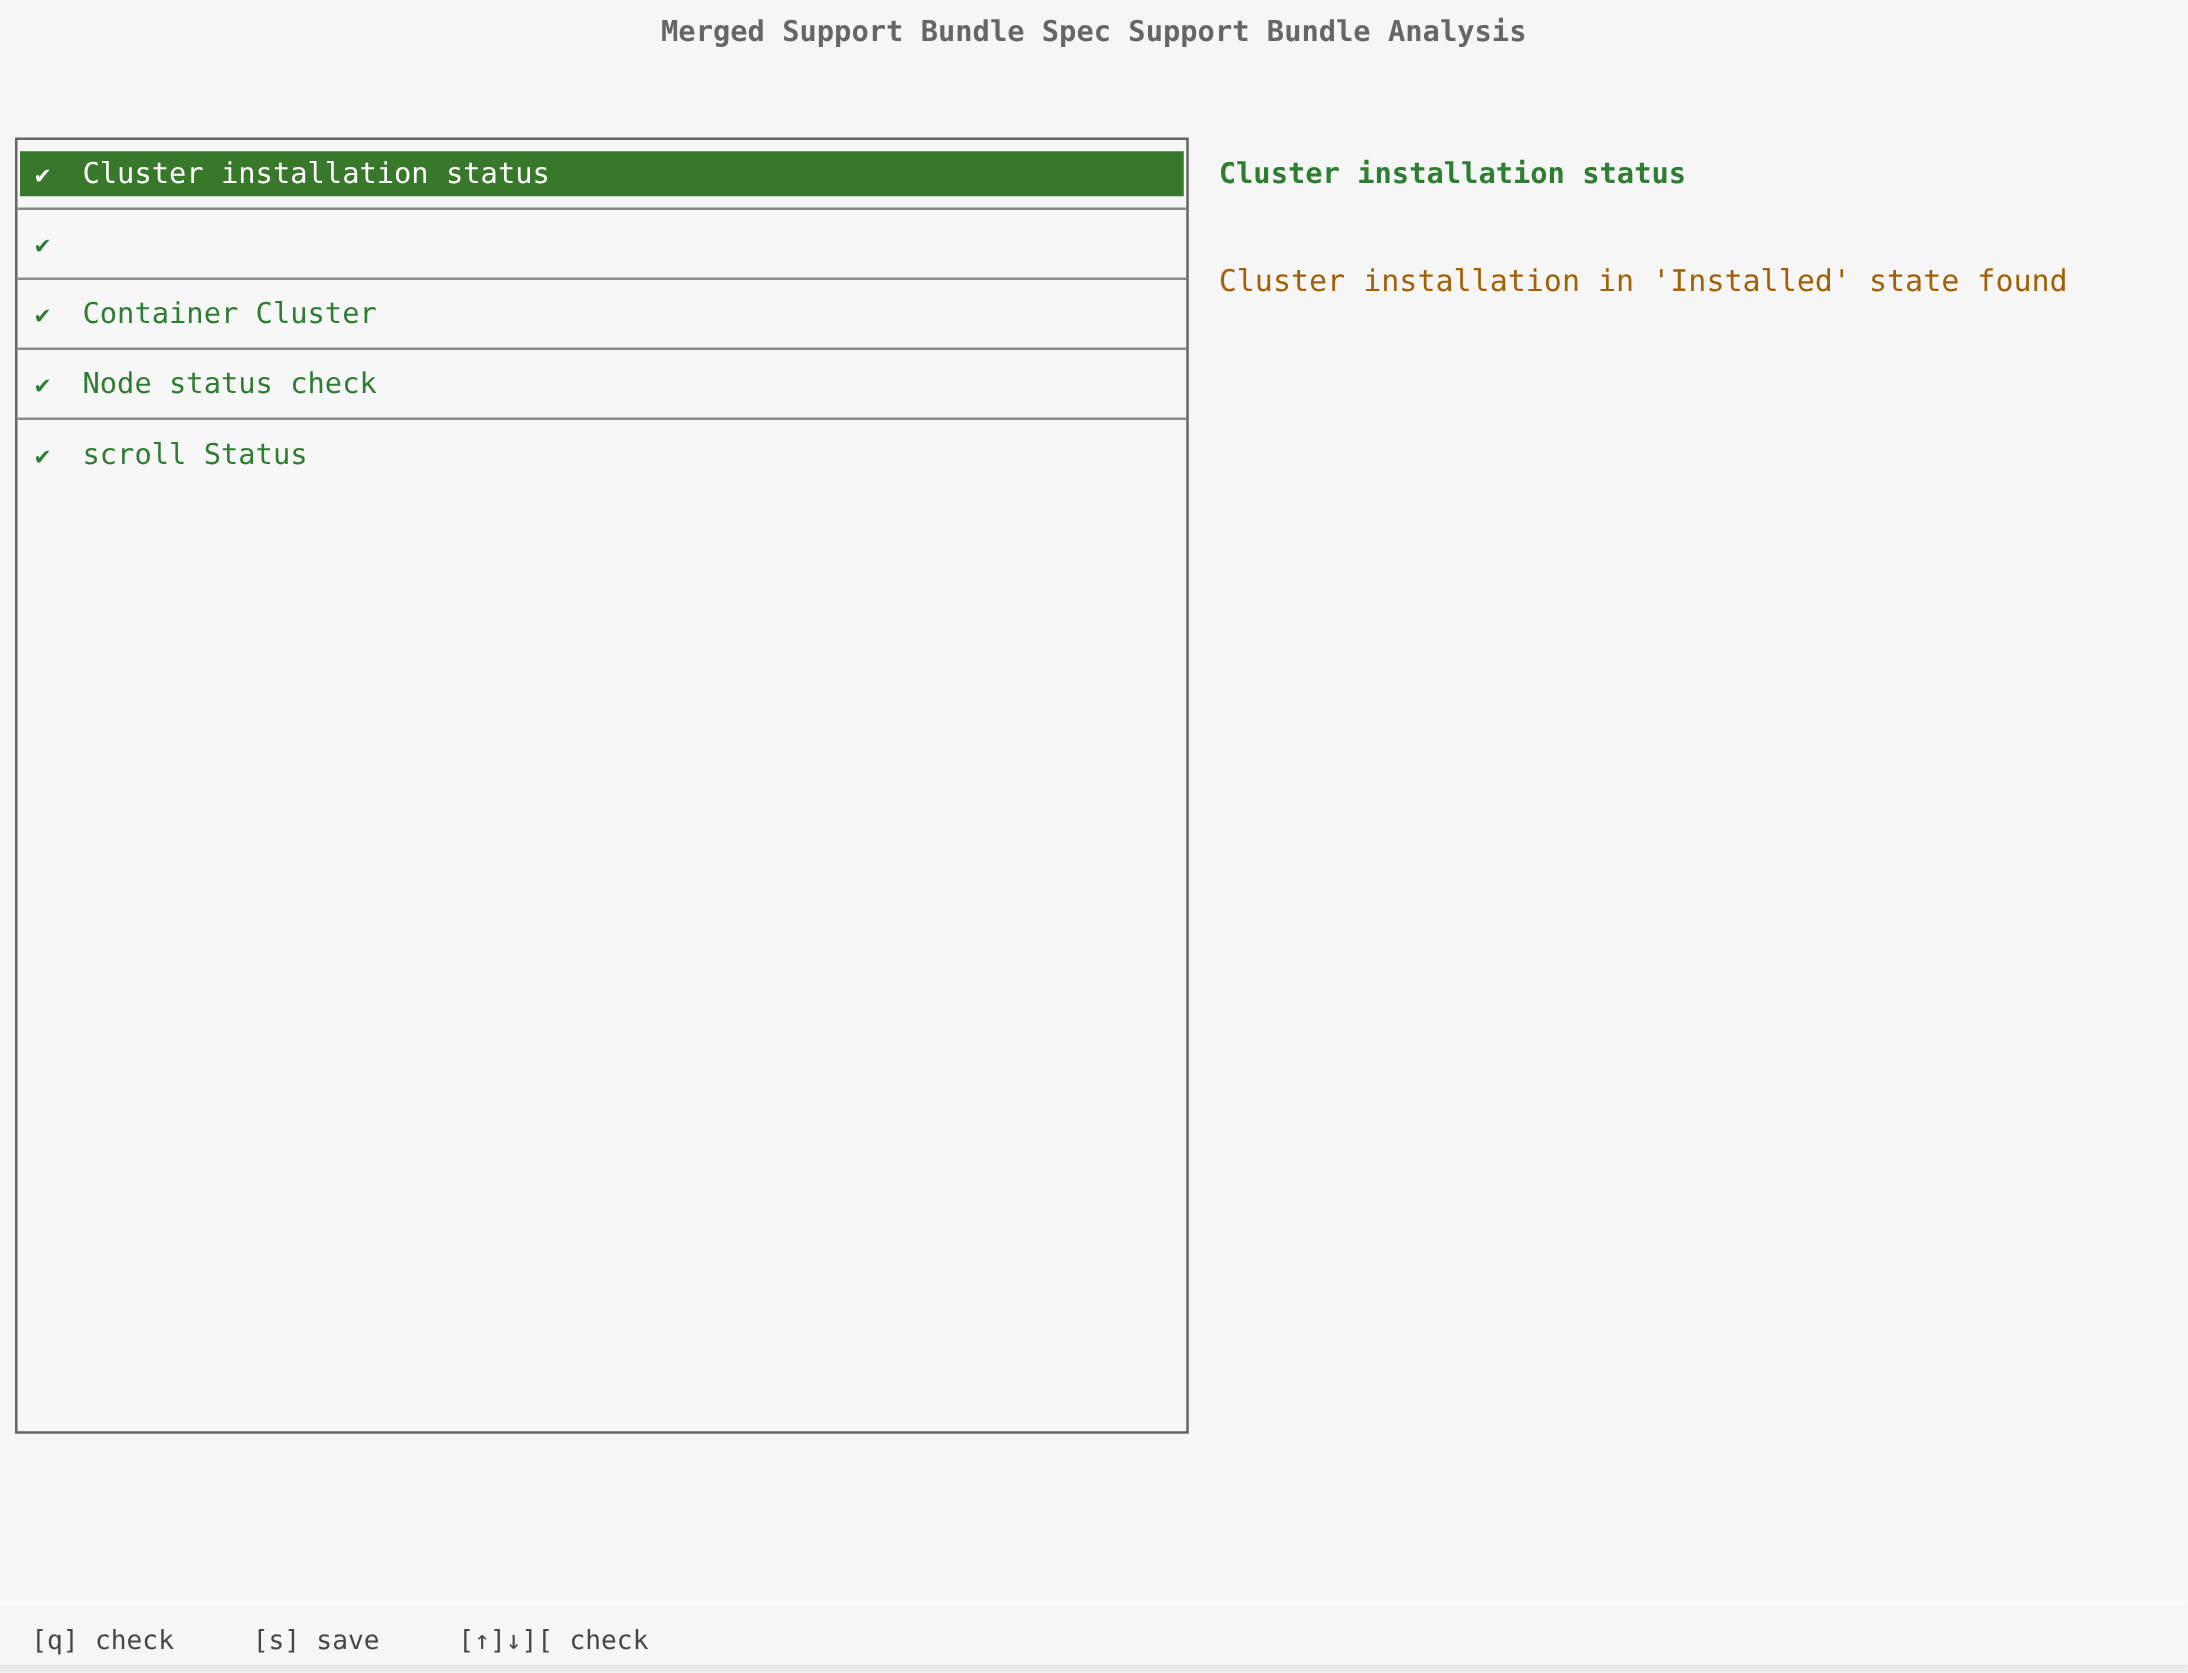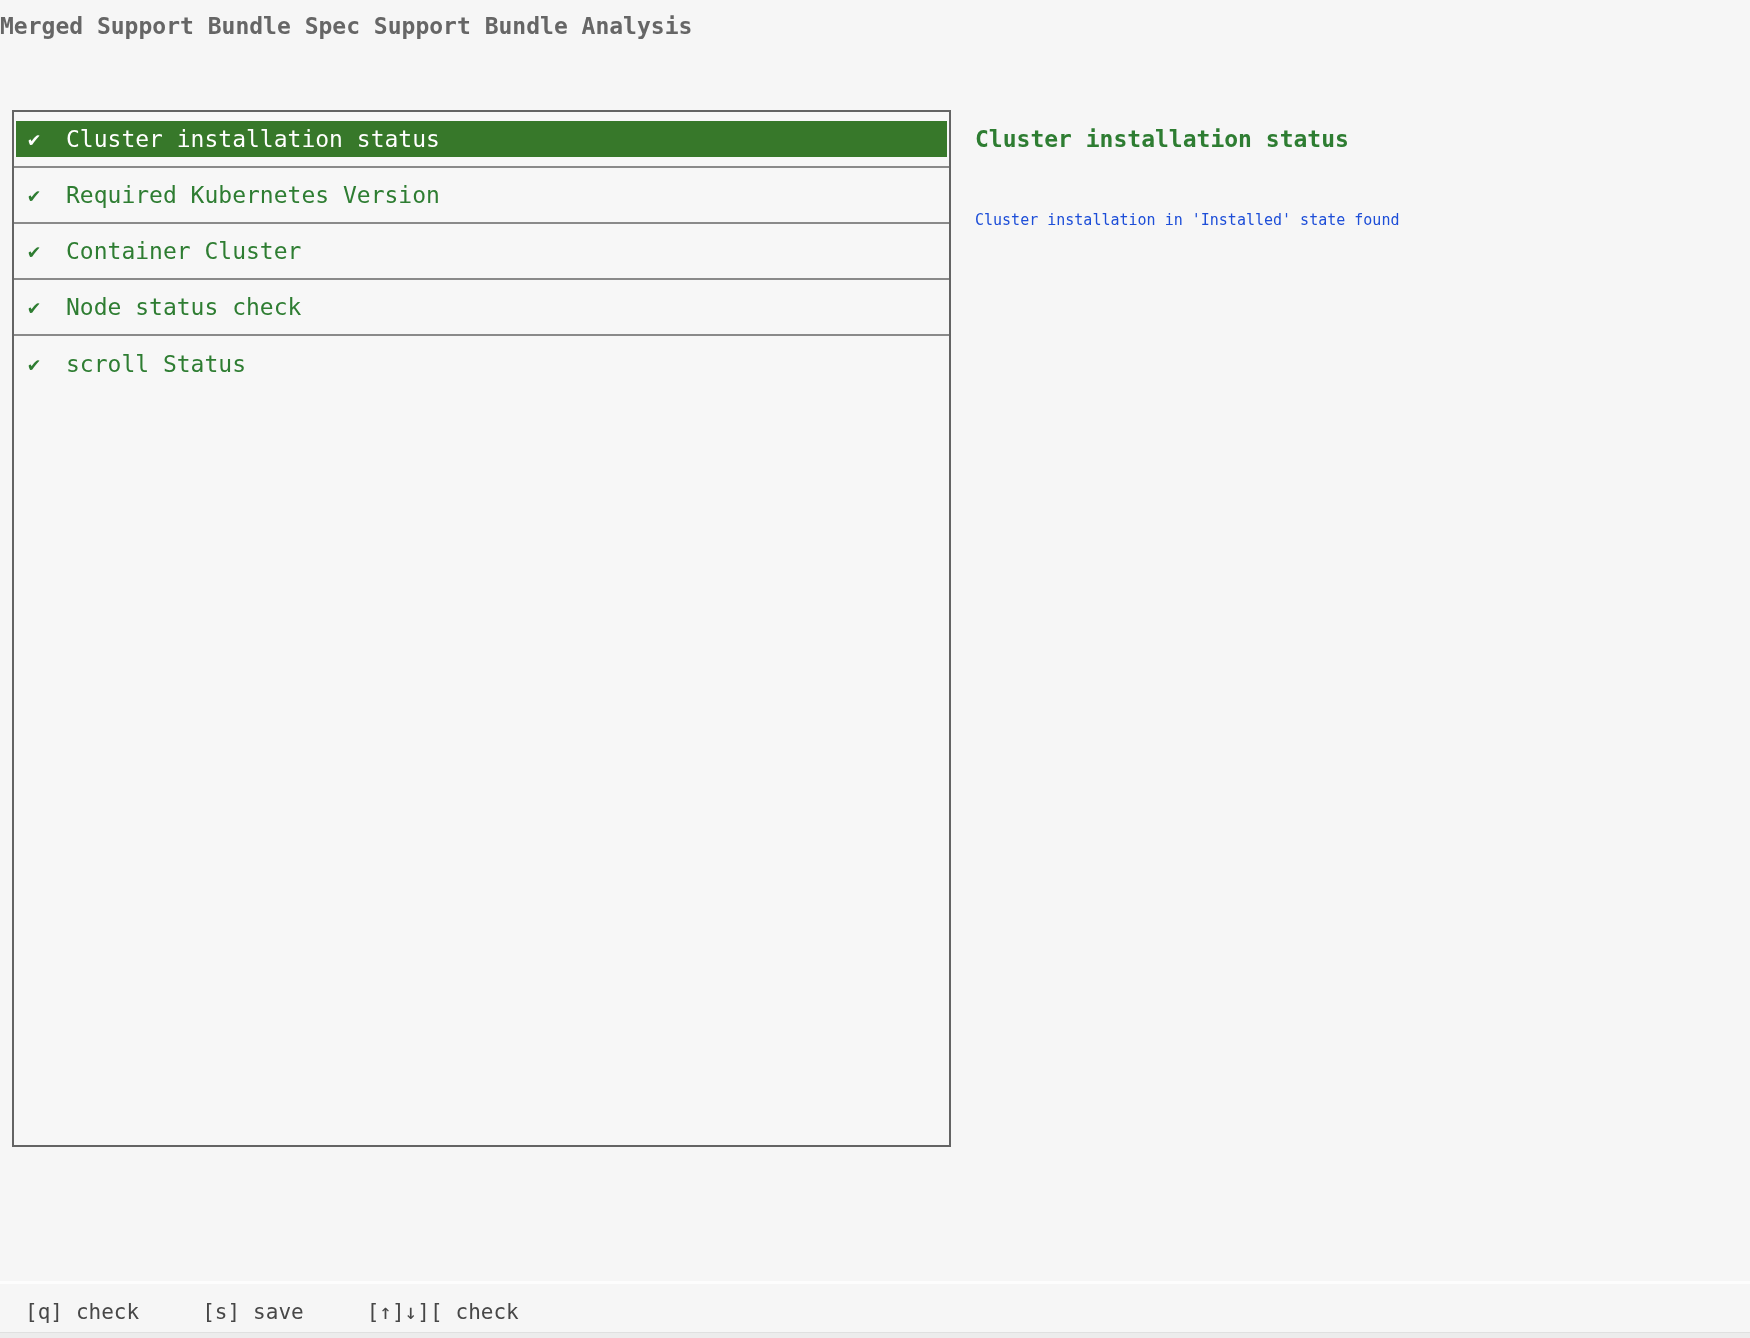--- a/index.html
+++ b/index.html
@@ -7,20 +7,21 @@
   body {
     position: relative;
     background: #f6f6f6;
     font-family: "DejaVu Sans Mono", "Liberation Mono", monospace;
     overflow: hidden;
   }
 
   .app-title {
     position: absolute;
     top: 13px; left: 0; right: 0;
+    text-align: center;
     font-size: 23px;
     font-weight: bold;
     color: #666666;
     letter-spacing: 0px;
     white-space: pre;
   }
 
   .list-box {
     position: absolute;
     left: 12px; top: 110px;
@@ -61,22 +62,22 @@
     position: absolute;
     left: 975px; top: 126px;
     font-size: 23px;
     font-weight: bold;
     color: #2e7d32;
     white-space: pre;
   }
   .detail-message {
     position: absolute;
     left: 975px; top: 211px;
-    font-size: 15px;
-    color: #1d4ed8;
+    font-size: 24px;
+    color: #a16207;
     white-space: pre;
   }
 
   .footer-sep {
     position: absolute;
     left: 0; right: 0; top: 1281px;
     height: 3px;
     background: #fdfdfd;
   }
   .footer {
@@ -108,21 +109,20 @@
   <div class="list-row selected has-divider">
     <div class="row-inner">
       <span class="check">✔</span>
       <span class="label">Cluster installation status</span>
     </div>
   </div>
 
   <div class="list-row has-divider">
     <div class="row-inner">
       <span class="check">✔</span>
-      <span class="label">Required Kubernetes Version</span>
     </div>
   </div>
 
   <div class="list-row has-divider">
     <div class="row-inner">
       <span class="check">✔</span>
       <span class="label">Container Cluster</span>
     </div>
   </div>
 

